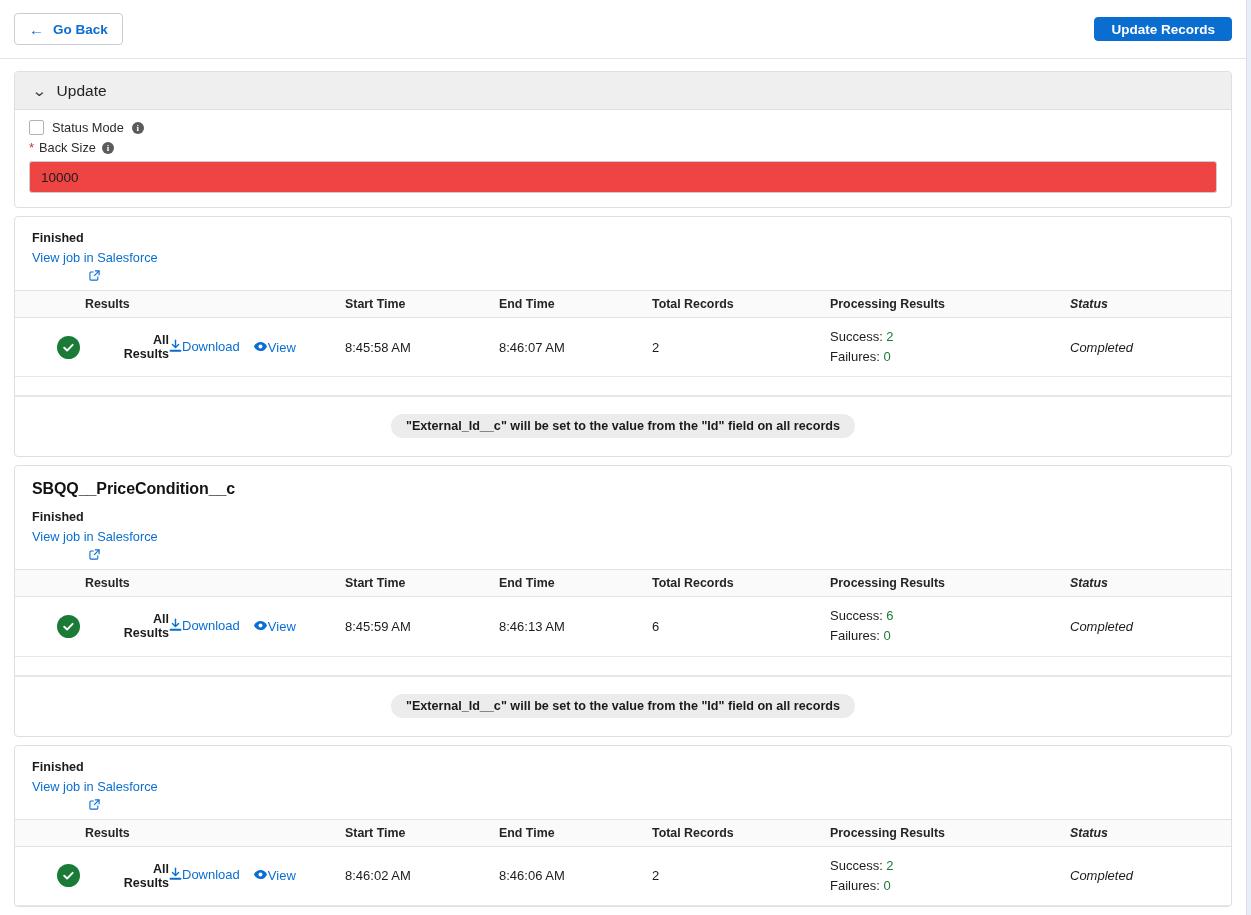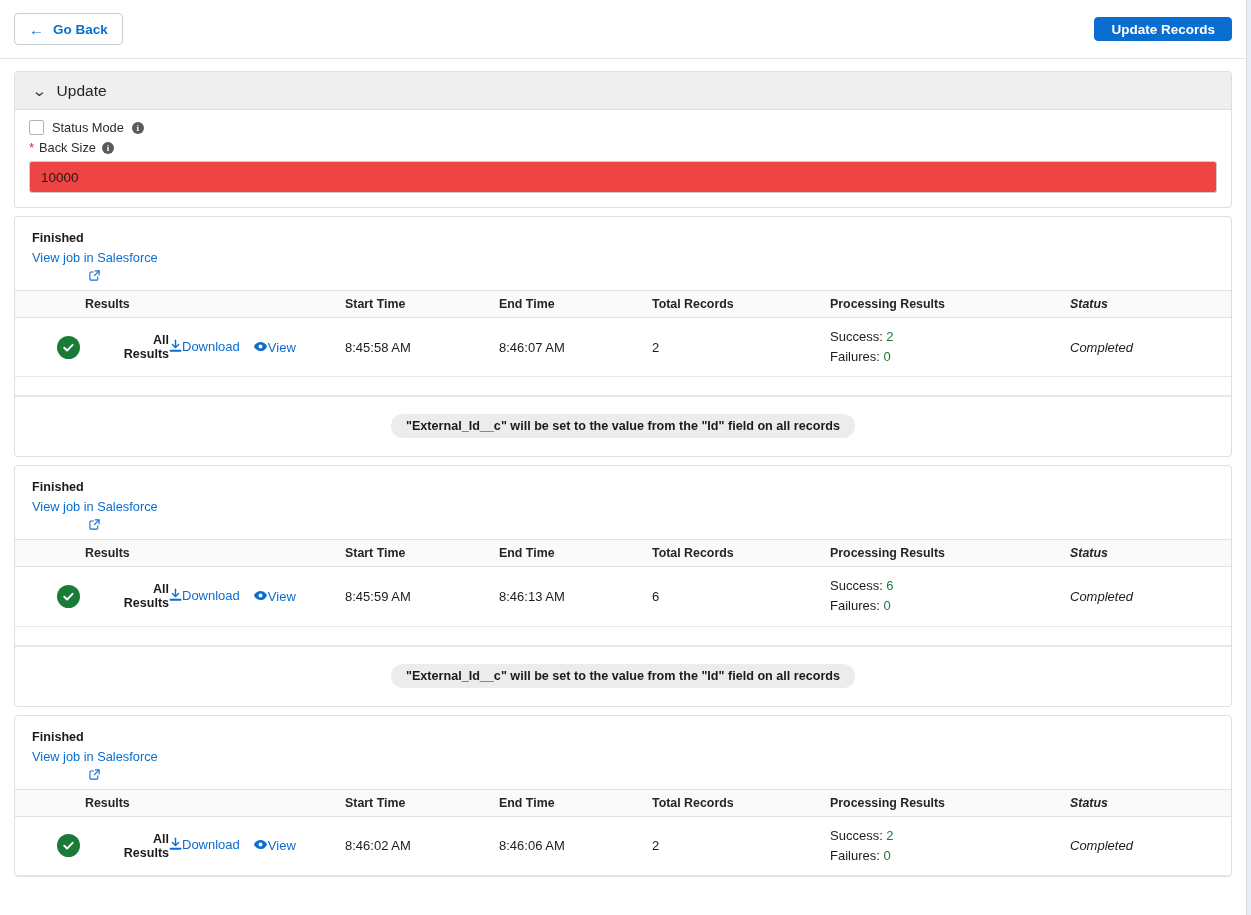--- a/index.html
+++ b/index.html
@@ -378,20 +378,21 @@
           </tbody>
         </table>
 
         <div class="note-row">
           <span class="note-pill">"External_Id__c" will be set to the value from the "Id" field on all records</span>
         </div>
       </div>
 
       <div class="card">
         <div class="obj-head">
+          <div class="obj-title">SBQQ__PriceCondition__c</div>
           <div class="obj-state">Finished</div>
           <a class="obj-link">
             <span>View job in Salesforce</span>
             <span class="ext-icon">
               <svg width="11" height="11" viewBox="0 0 12 12" fill="none">
                 <path d="M1 3.2 A1 1 0 0 1 2 2.2 H5.2" stroke="#0a6ed1" stroke-width="1.2" fill="none"></path>
                 <path d="M1 3.2 V10 A1 1 0 0 0 2 11 H8.6 A1 1 0 0 0 9.6 10 V7" stroke="#0a6ed1" stroke-width="1.2" fill="none"></path>
                 <path d="M6.4 1 H11 V5.6" stroke="#0a6ed1" stroke-width="1.3" fill="none"></path>
                 <path d="M11 1 L5.6 6.4" stroke="#0a6ed1" stroke-width="1.3"></path>
               </svg>

